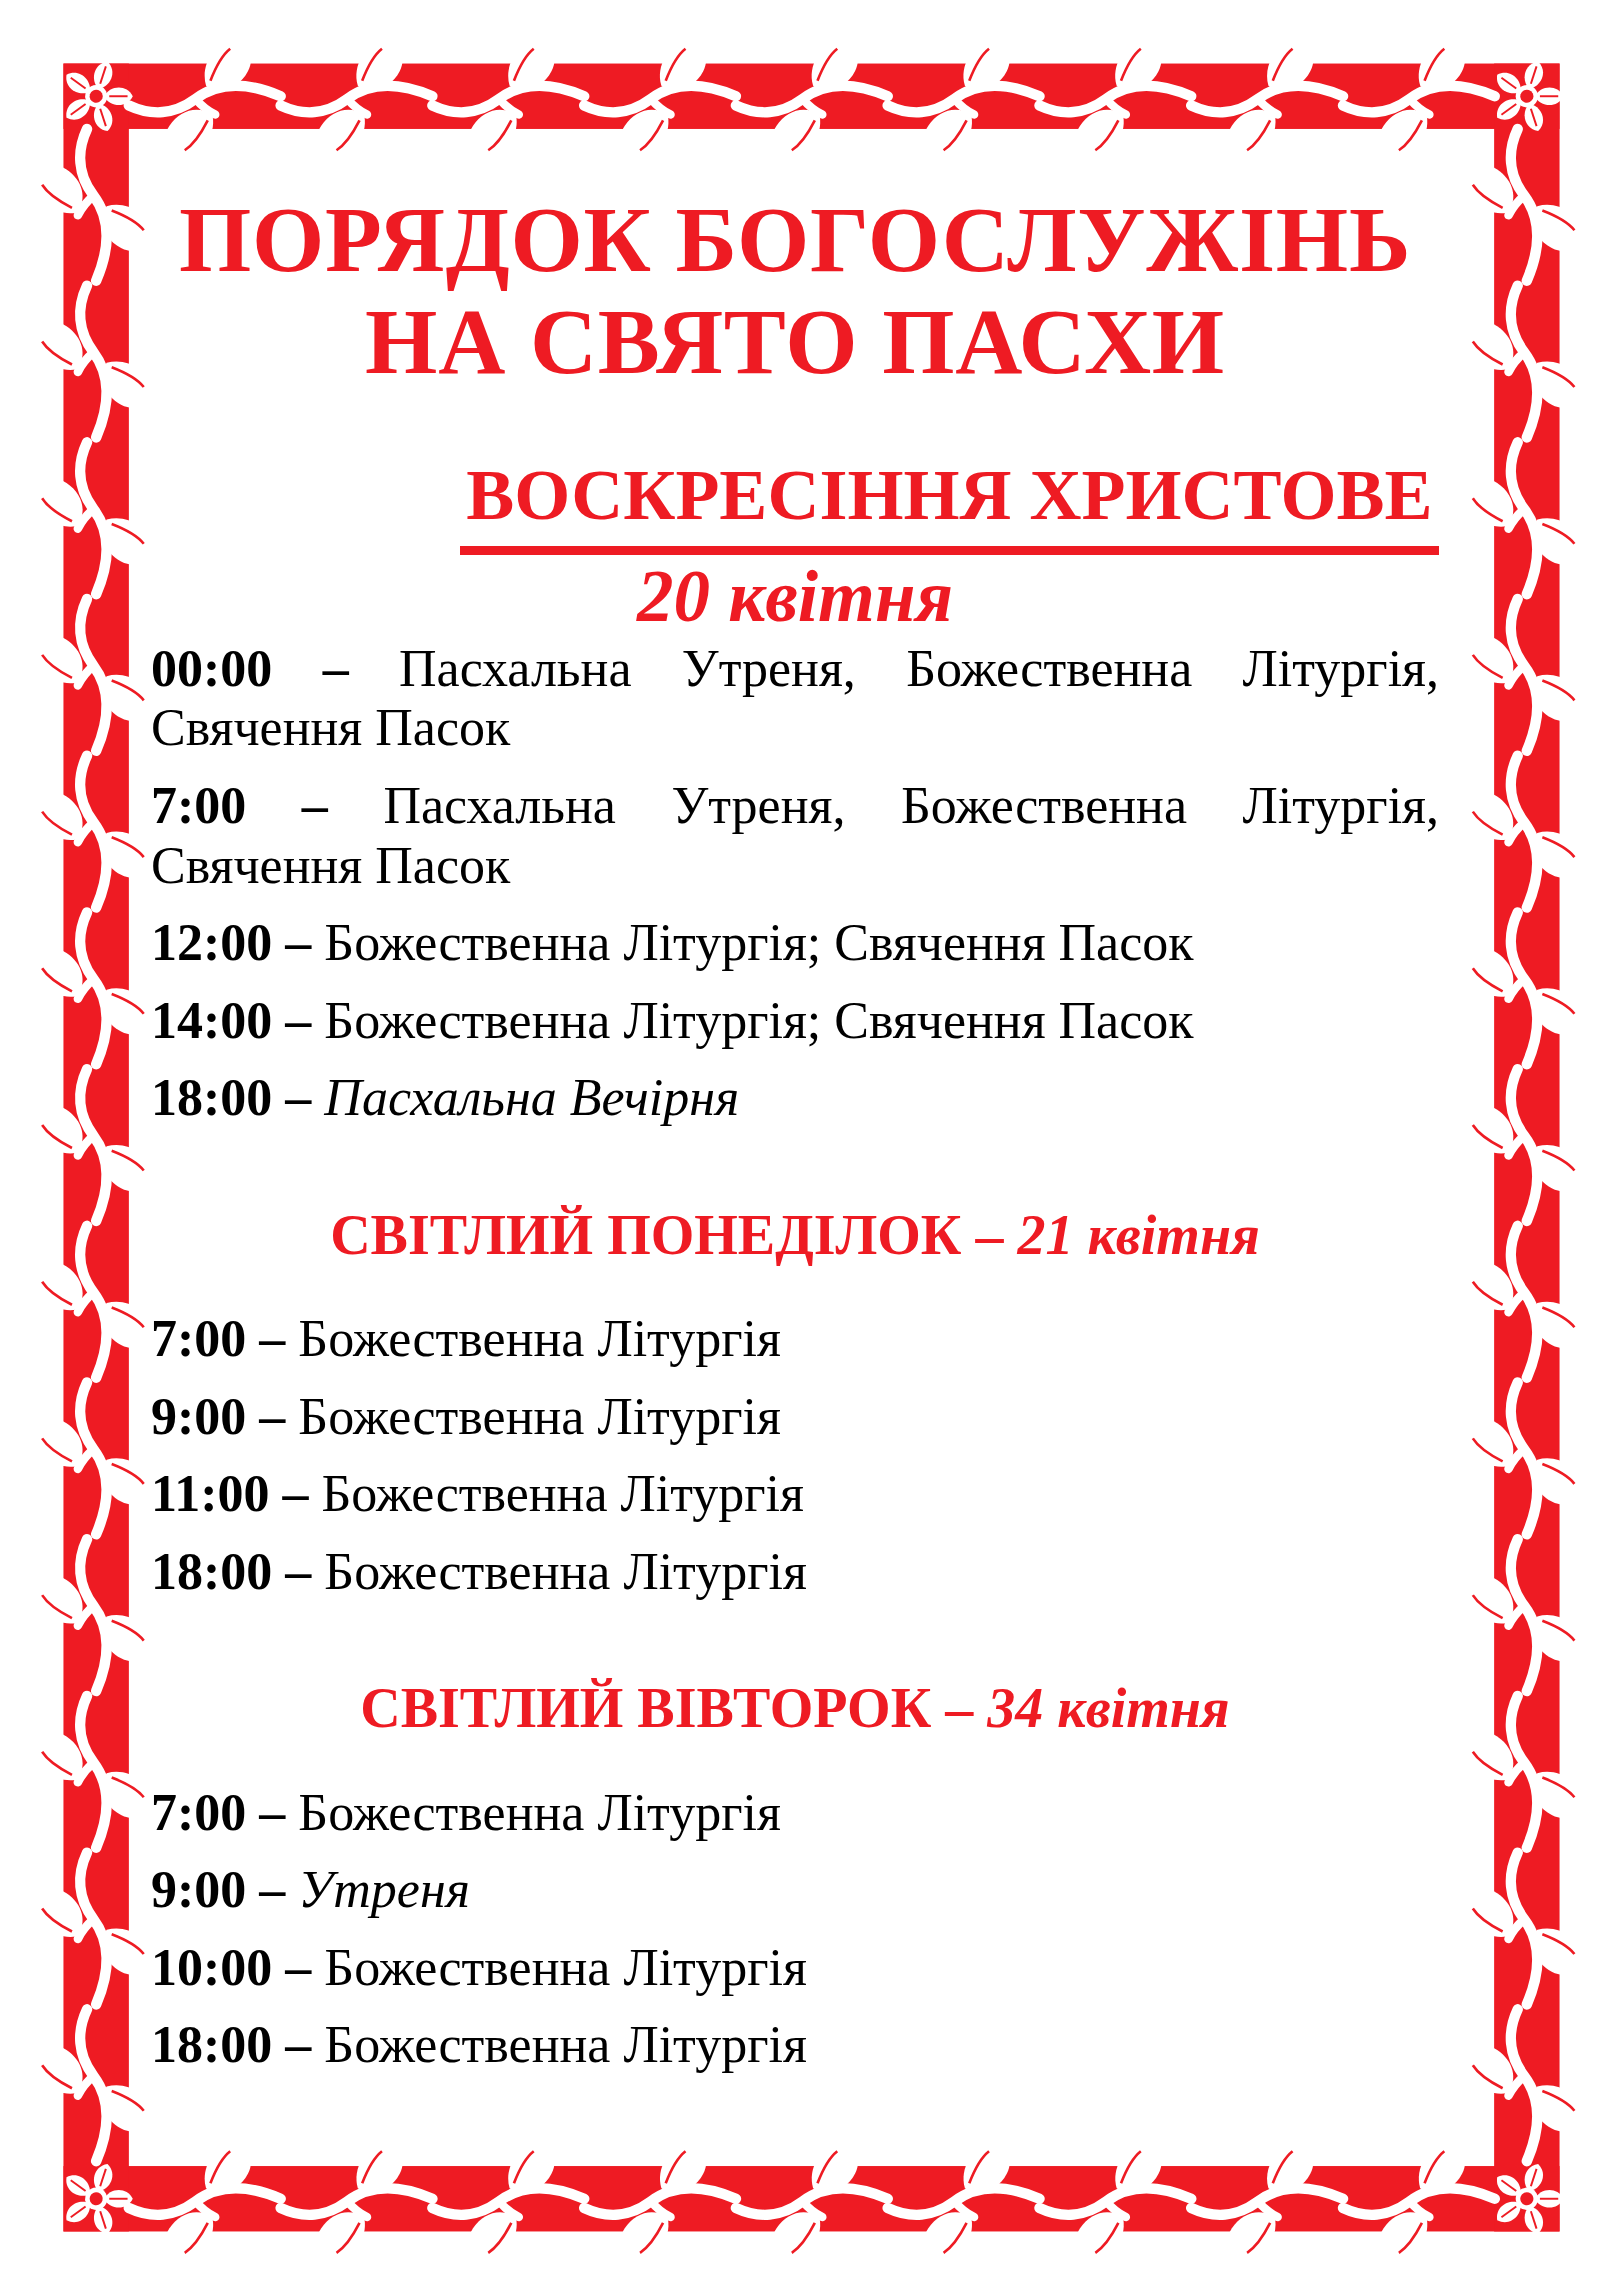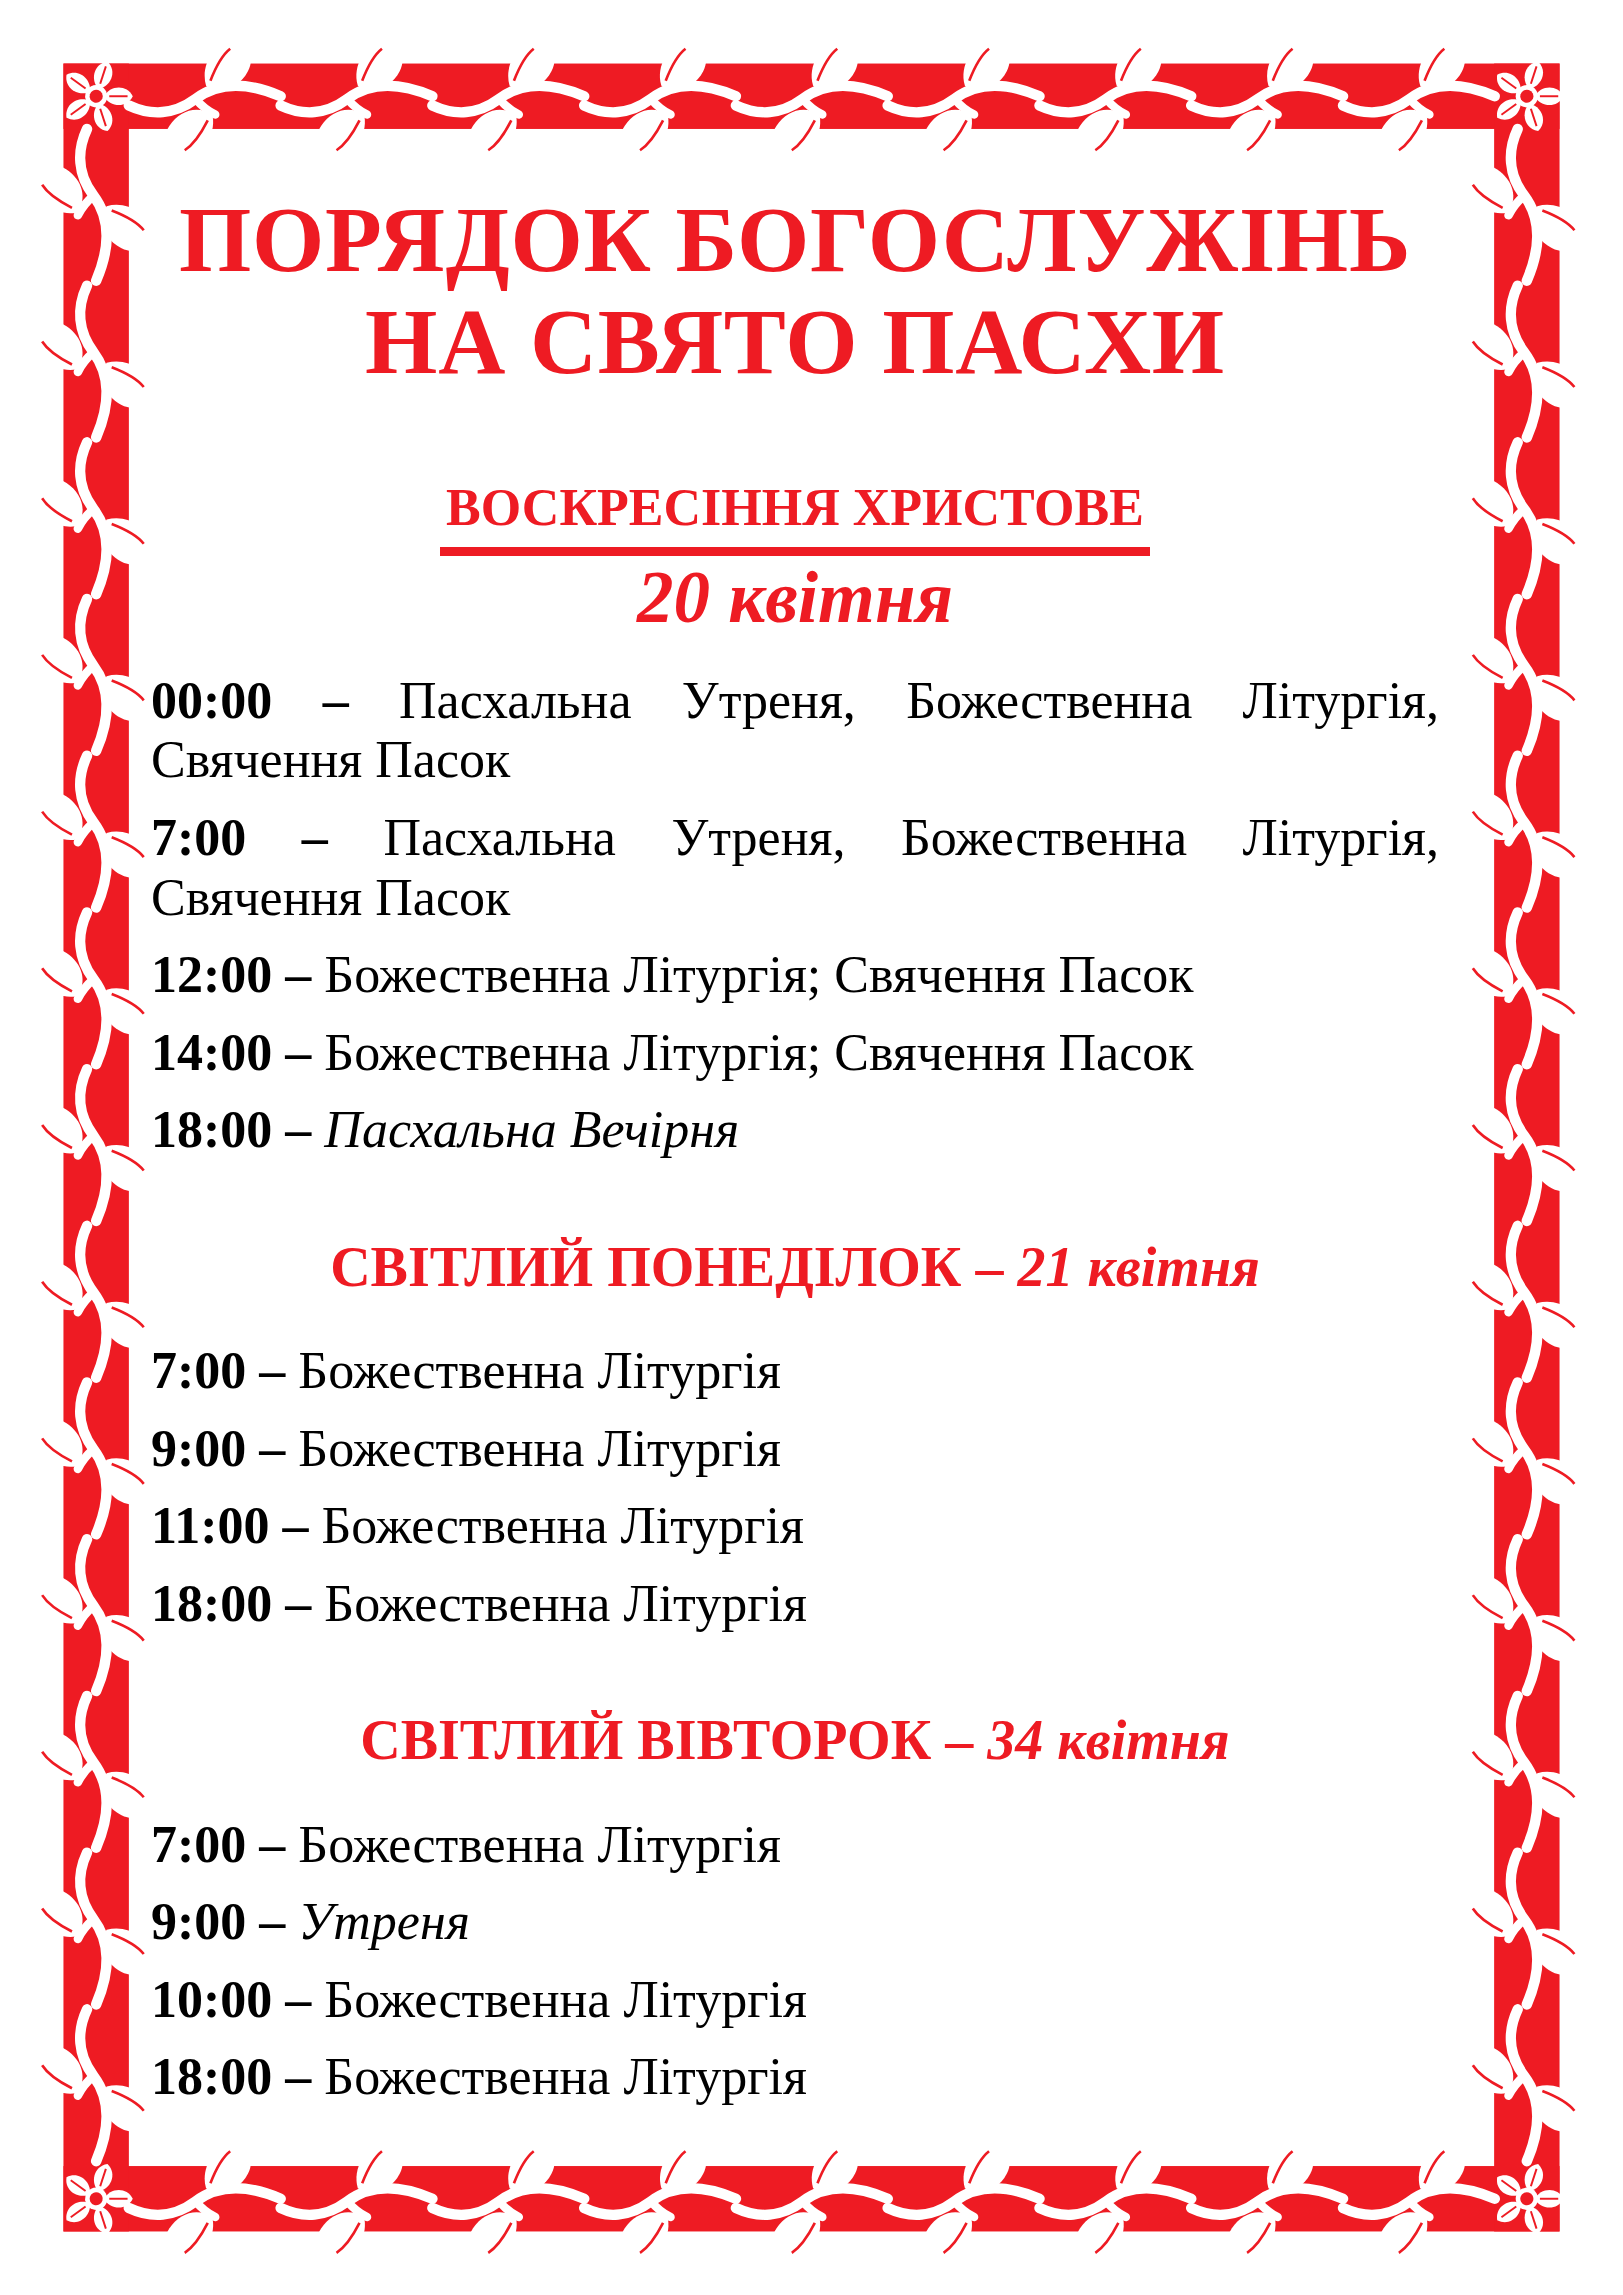--- a/index.html
+++ b/index.html
@@ -35,43 +35,44 @@
   }
   .section{margin:0;}
   .section-heading{
     text-align:center;
     color:var(--red);
     font-weight:bold;
     line-height:1.15;
     margin:0;
   }
   .section--stacked .section-heading{
-    margin-top:84px;
-    font-size:52px;
+    margin-top:60px;
+    font-size:72px;
+    text-align:right;
   }
   .heading-underline{
     display:inline-block;
     border-bottom:9.2px solid var(--red);
     padding:0 6.5px 9.2px 6.5px;
   }
   .section-date-line{
     text-align:center;
     color:var(--red);
     font-weight:bold;
     font-style:italic;
     font-size:73px;
     line-height:1.15;
     margin:0 0 0 0;
   }
   .section--inline .section-heading{
     margin:75px 0 0 0;
     font-size:56px;
   }
   .section-date{font-style:italic;}
-  .entries{margin-top:31px;}
+  .entries{}
   .section--inline .entries{margin-top:42px;}
   .entry{
     font-size:52px;
     line-height:1.15;
     margin:0 0 17.7px 0;
     color:var(--text);
   }
   .entry.justify{text-align:justify;}
   .entry .time,.entry .dash{font-weight:bold;}
   .entry .desc.italic{font-style:italic;}

